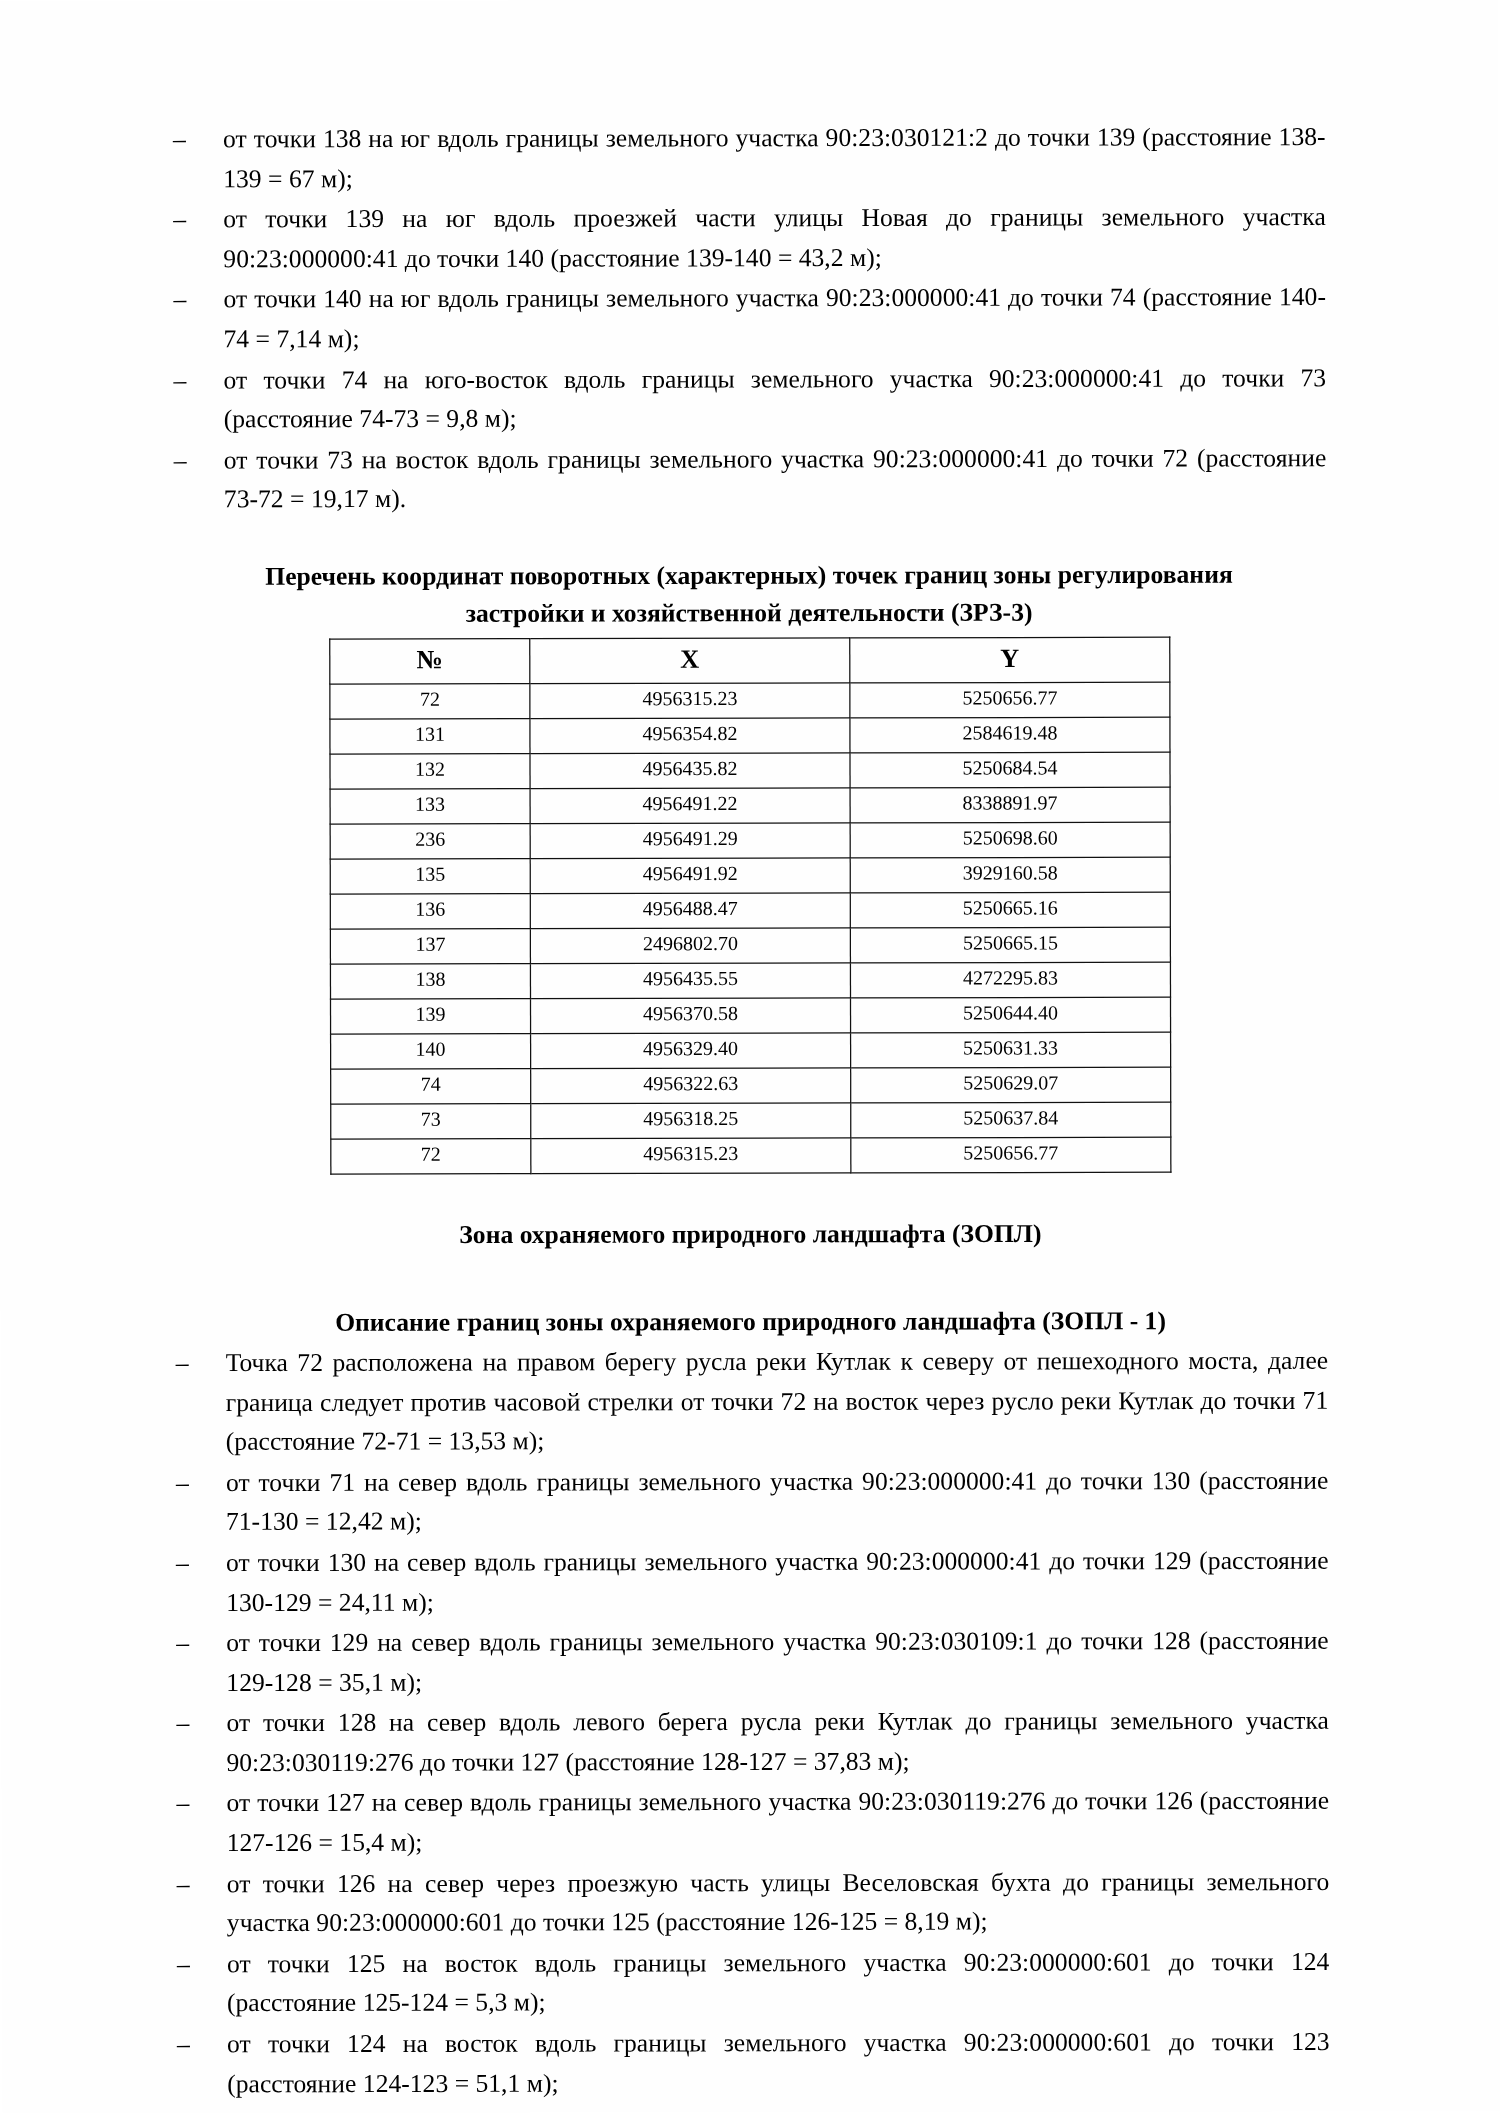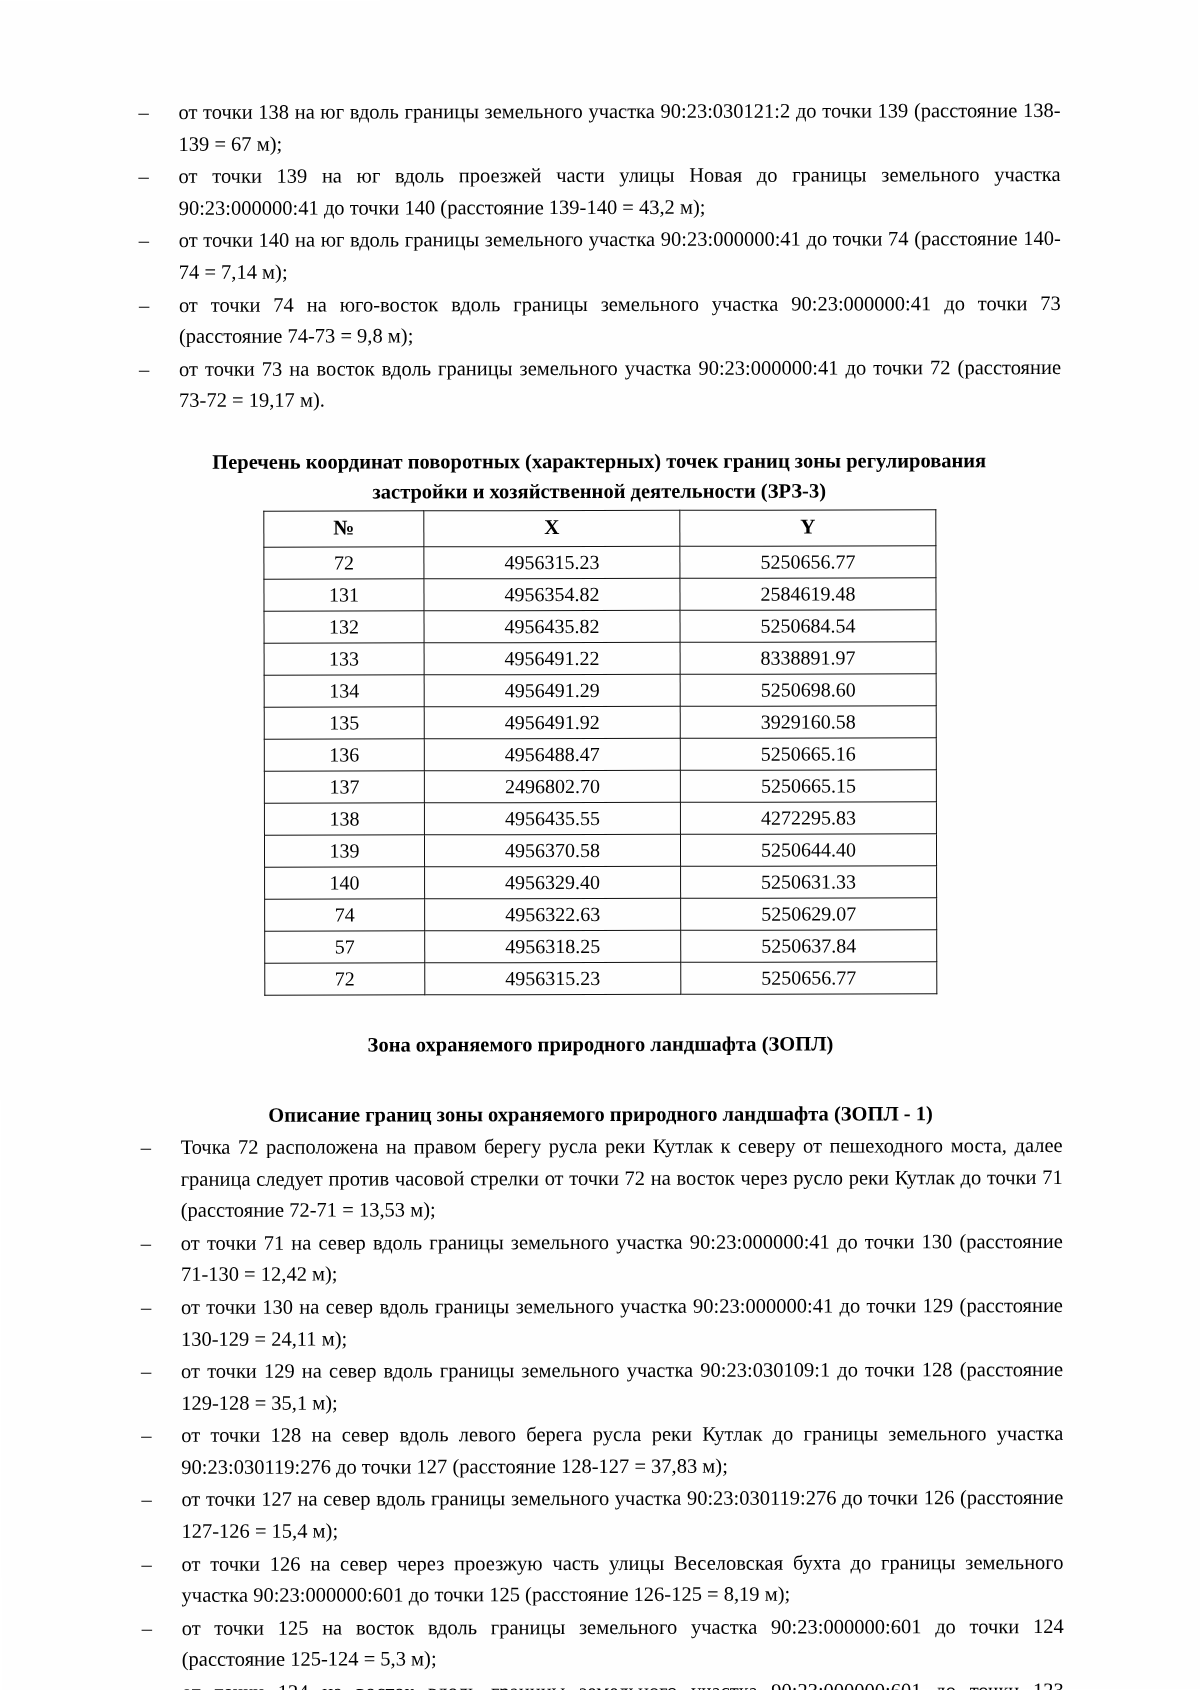--- a/index.html
+++ b/index.html
@@ -87,21 +87,21 @@
   table.coord {
     border-collapse: collapse;
     width: 672px;
     margin: 0;
     table-layout: fixed;
   }
   table.coord th,
   table.coord td {
     border: 1.6px solid #111111;
     text-align: center;
-    font-size: 20px;
+    font-size: 16px;
     line-height: 1;
     padding: 5px 0 6px 0;
     font-family: "Liberation Serif", "DejaVu Serif", serif;
   }
   table.coord th {
     font-weight: bold;
     font-size: 21px;
     padding: 6px 0 8px 0;
   }
   table.coord col.c-num { width: 160px; }
@@ -156,21 +156,21 @@
               <td>132</td>
               <td>4956435.82</td>
               <td>5250684.54</td>
             </tr>
             <tr>
               <td>133</td>
               <td>4956491.22</td>
               <td>8338891.97</td>
             </tr>
             <tr>
-              <td>134</td>
+              <td>236</td>
               <td>4956491.29</td>
               <td>5250698.60</td>
             </tr>
             <tr>
               <td>135</td>
               <td>4956491.92</td>
               <td>3929160.58</td>
             </tr>
             <tr>
               <td>136</td>
@@ -196,21 +196,21 @@
               <td>140</td>
               <td>4956329.40</td>
               <td>5250631.33</td>
             </tr>
             <tr>
               <td>74</td>
               <td>4956322.63</td>
               <td>5250629.07</td>
             </tr>
             <tr>
-              <td>57</td>
+              <td>73</td>
               <td>4956318.25</td>
               <td>5250637.84</td>
             </tr>
             <tr>
               <td>72</td>
               <td>4956315.23</td>
               <td>5250656.77</td>
             </tr>
           </tbody>
       </table>

